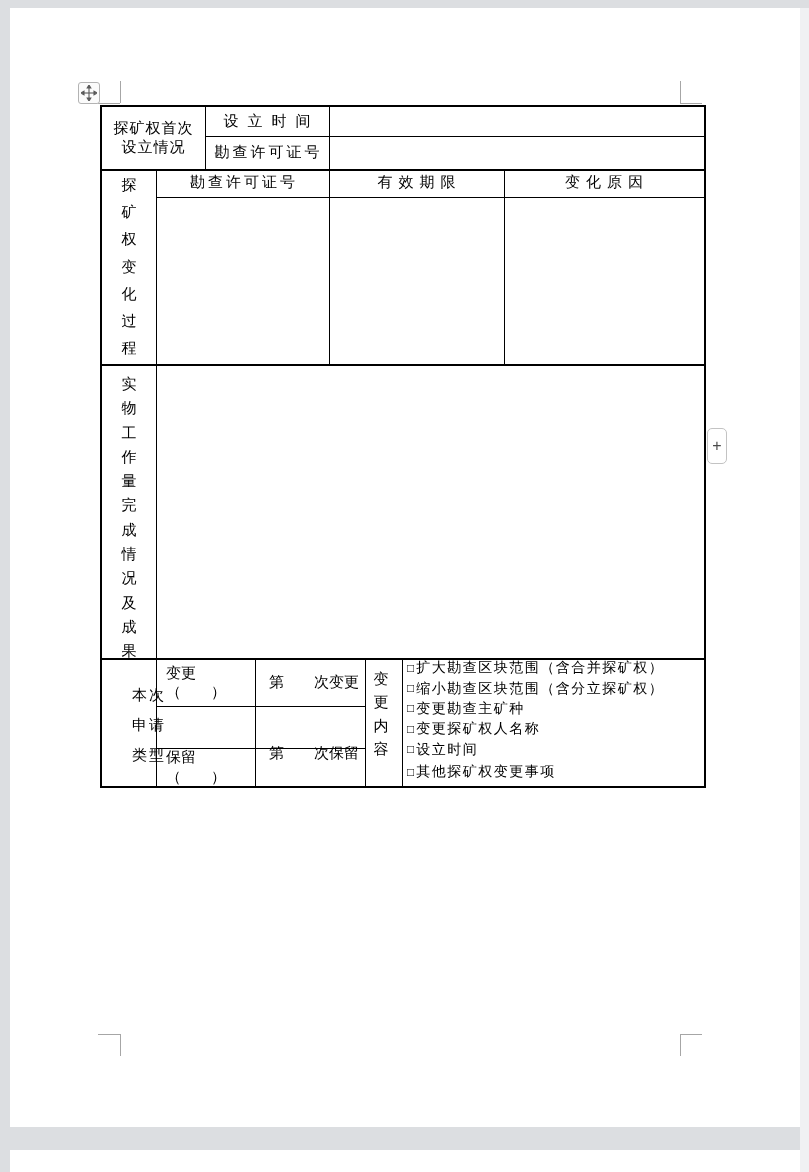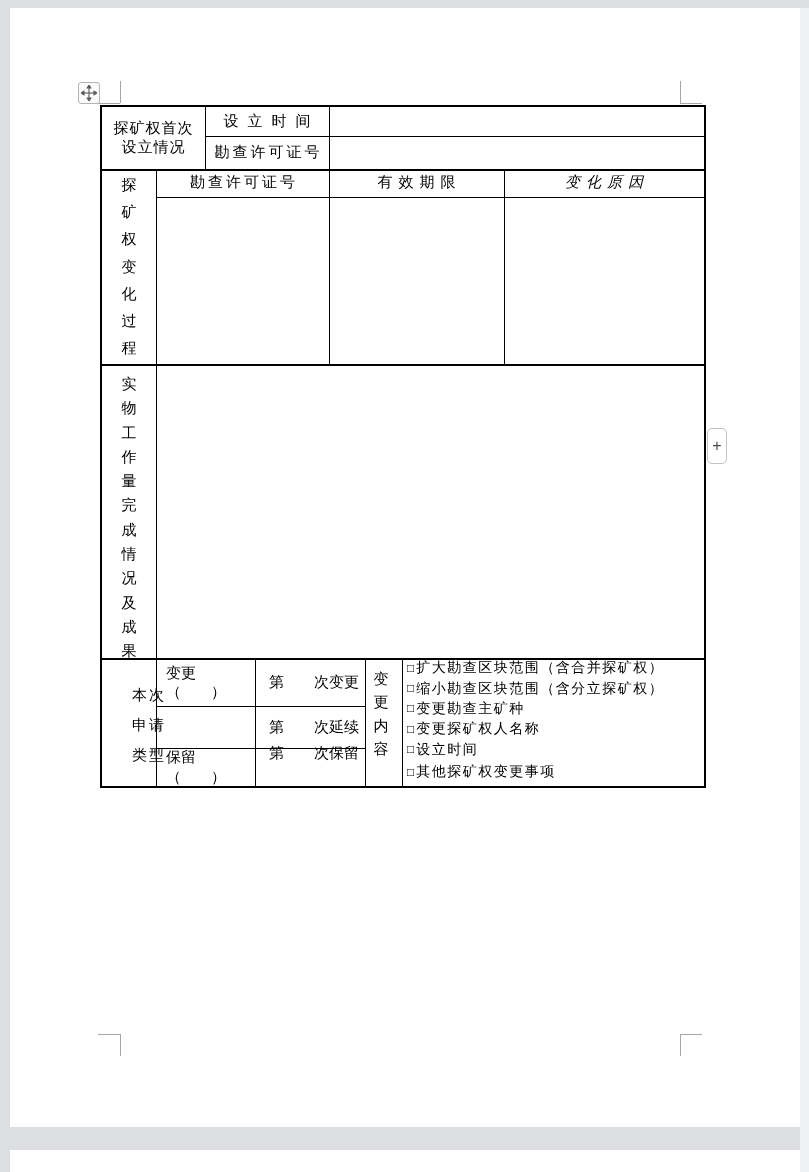--- a/index.html
+++ b/index.html
@@ -122,34 +122,33 @@
     <div class="cell pre" style="left:0;top:0;width:103px;height:62px;">探矿权首次
 设立情况</div>
     <div class="cell ls9" style="left:103px;top:0;width:124px;height:29px;">设立时间</div>
     <div class="fill-cell" style="left:228px;top:0;width:374px;height:29px;"></div>
     <div class="cell ls3" style="left:103px;top:29px;width:124px;height:33px;">勘查许可证号</div>
     <div class="fill-cell" style="left:228px;top:29px;width:374px;height:33px;"></div>
 
     <div class="vtext" style="left:19px;top:62px;width:16px;height:195px;padding-top:3px;line-height:27.2px;">探矿权变化过程</div>
     <div class="cell ls3" style="left:54px;top:62px;width:173px;height:28px;">勘查许可证号</div>
     <div class="cell ls6" style="left:227px;top:62px;width:175px;height:28px;">有效期限</div>
-    <div class="cell ls6" style="left:402px;top:62px;width:200px;height:28px;font-style:italic;">变化原因</div>
+    <div class="cell ls6" style="left:402px;top:62px;width:200px;height:28px;">变化原因</div>
     <div class="fill-cell" style="left:55px;top:91px;width:172px;height:166px;"></div>
     <div class="fill-cell" style="left:228px;top:91px;width:174px;height:166px;"></div>
     <div class="fill-cell" style="left:403px;top:91px;width:199px;height:166px;"></div>
 
     <div class="vtext" style="left:19px;top:259px;width:16px;height:292px;padding-top:6px;line-height:24.3px;">实物工作量完成情况及成果</div>
     <div class="fill-cell" style="left:55px;top:259px;width:547px;height:292px;"></div>
 
     <div class="vtext" style="left:9px;top:553px;width:36px;height:126px;padding-top:20px;line-height:30px;letter-spacing:2px;margin-left:20px;">本次申请类型</div>
 
     <div class="cell left" style="left:55px;top:553px;width:98px;height:46px;padding-left:9px;">变更（　　）</div>
     <div class="cell left" style="left:154px;top:553px;width:109px;height:46px;padding-left:13px;">第　　次变更</div>
 
-    <div class="cell left" style="left:154px;top:600px;width:109px;height:41px;padding-left:13px;">第　　次延续</div>
 
     <div class="cell left" style="left:55px;top:642px;width:98px;height:37px;padding-left:9px;">保留（　　）</div>
     <div class="cell left" style="left:154px;top:628px;width:109px;height:37px;padding-left:13px;">第　　次保留</div>
 
     <div class="vtext" style="left:271px;top:553px;width:16px;height:126px;padding-top:8px;line-height:23.3px;">变更内容</div>
 
     <div class="opts">
       <div class="opt">
         <span class="box">□</span>
         <span>扩大勘查区块范围（含合并探矿权）</span>

